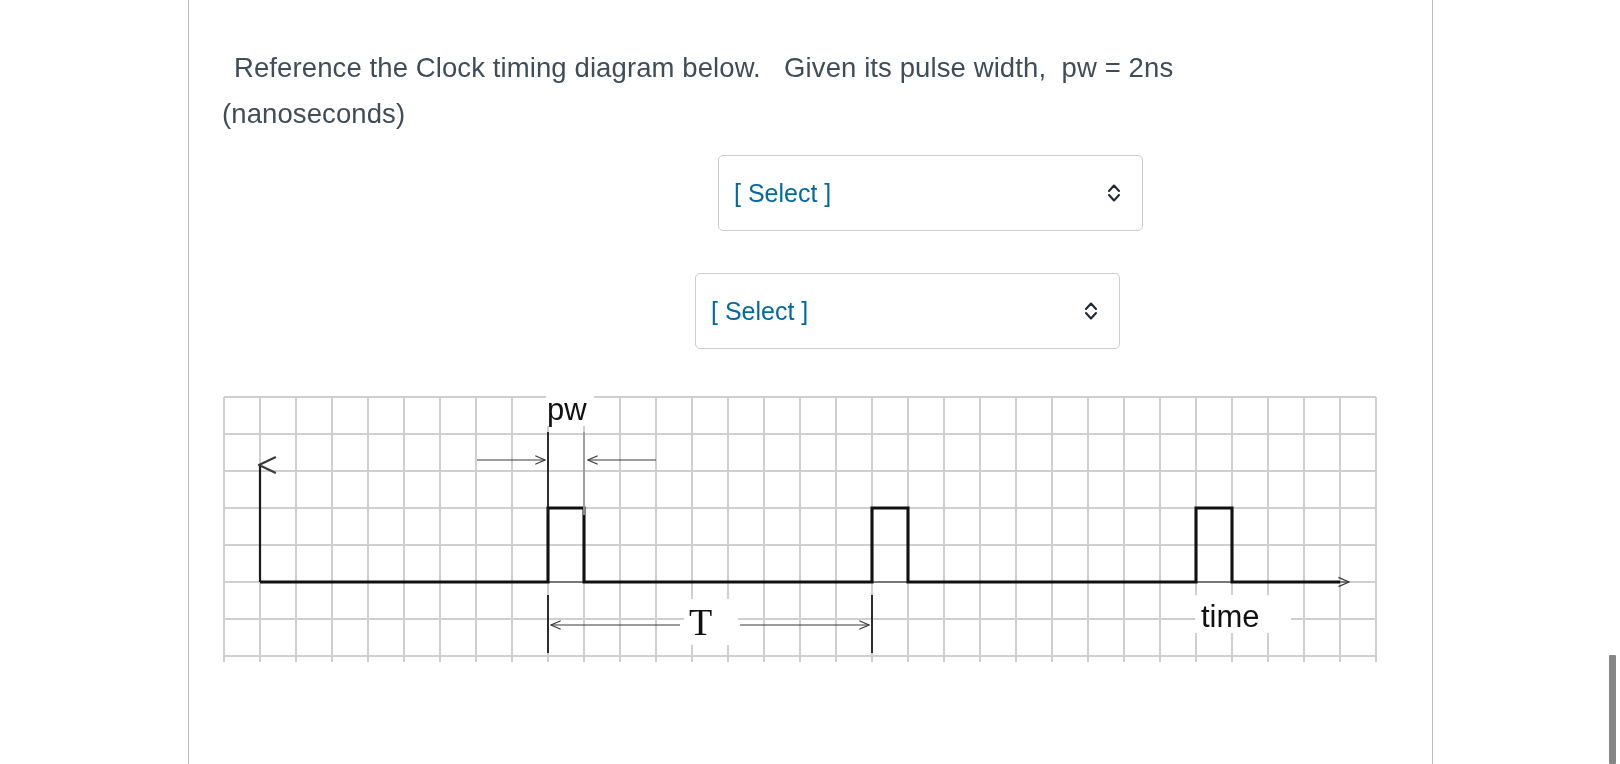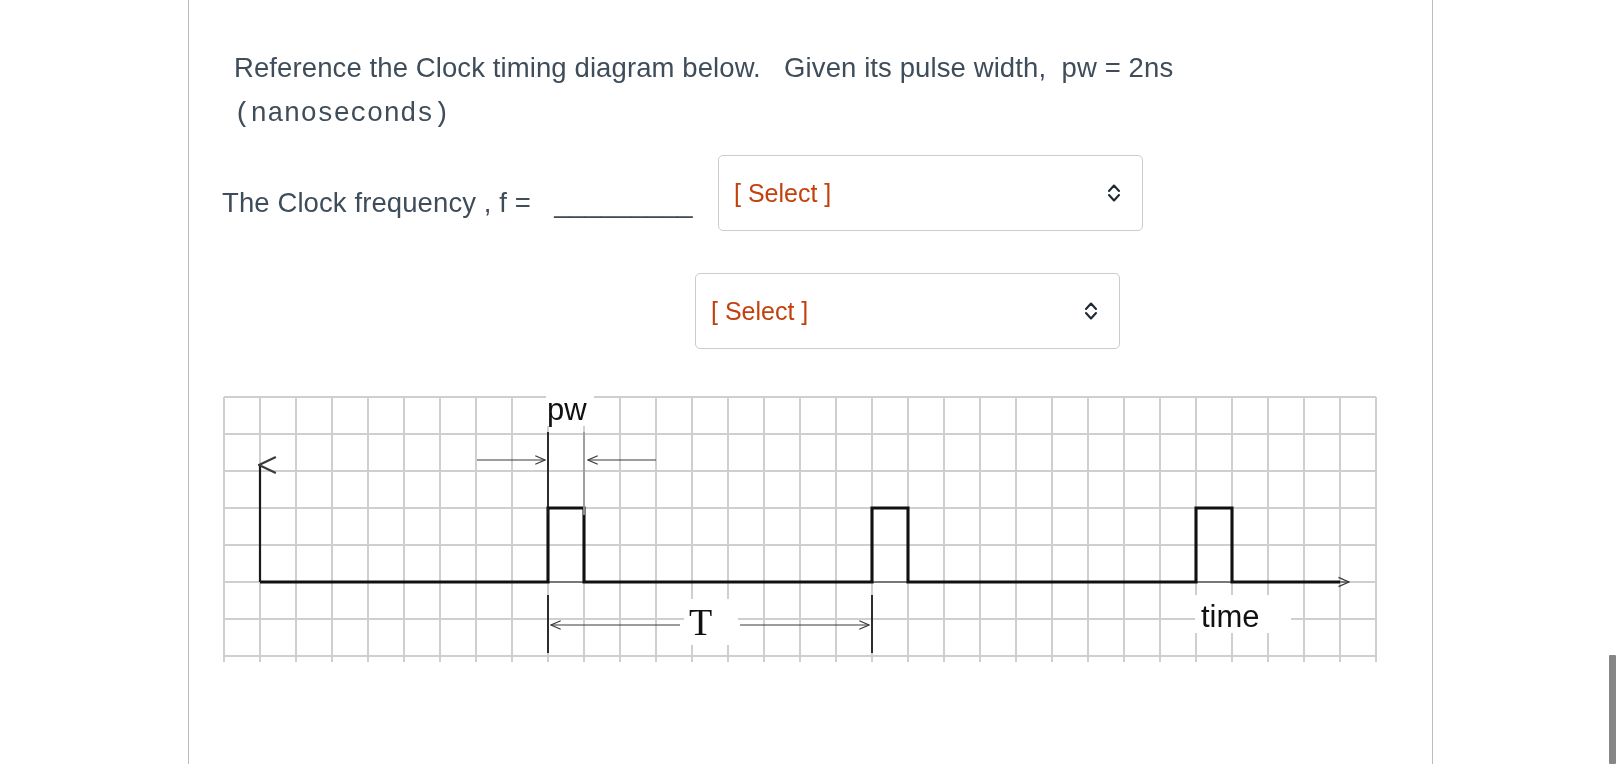--- a/index.html
+++ b/index.html
@@ -56,38 +56,38 @@
   .q-text {
     position: absolute;
     color: #3f4d5a;
     font-size: 27.5px;
     line-height: 46px;
     letter-spacing: 0.1px;
     white-space: pre;
   }
 
   #prompt-line-1 { left: 33px; top: 45px; margin-left: 12px; }
-  #prompt-line-2 { left: 45px; top: 91px; font-family: Liberation Mono, monospace; }
+  #prompt-line-2 { left: 33px; top: 91px; }
 
   #freq-label { left: 33px; top: 180px; }
   #duty-label { left: 33px; top: 298px; }
 
   .select-box {
     position: absolute;
     box-sizing: border-box;
     background: #ffffff;
     border: 1px solid #c8ccd1;
     border-radius: 5px;
     display: flex;
     align-items: center;
     padding-left: 15px;
     cursor: pointer;
   }
   .select-value {
-    color: #c2410c;
+    color: #0369a1;
     font-size: 25px;
     white-space: pre;
   }
   .select-chevrons {
     position: absolute;
     right: 20px;
     top: 50%;
     transform: translateY(-50%);
     width: 16px;
     height: 24px;
@@ -121,21 +121,20 @@
 <body>
 
 <div id="page-frame-left"></div>
 <div id="page-frame-right"></div>
 
 <div id="content">
 
   <div class="q-text" id="prompt-line-1">Reference the Clock timing diagram below.   Given its pulse width,  pw = 2ns</div>
   <div class="q-text" id="prompt-line-2">(nanoseconds)</div>
 
-  <div class="q-text" id="freq-label">The Clock frequency , f =   _________</div>
 
   <div class="select-box" id="freq-select">
     <span class="select-value">[ Select ]</span>
     <span class="select-chevrons">
       <svg width="16" height="24" viewBox="0 0 16 24">
         <path d="M3 10 L8 4.5 L13 10" fill="none" stroke="#1f2933" stroke-width="2.1" stroke-linecap="round" stroke-linejoin="round"></path>
         <path d="M3 14 L8 19.5 L13 14" fill="none" stroke="#1f2933" stroke-width="2.1" stroke-linecap="round" stroke-linejoin="round"></path>
       </svg>
     </span>
   </div>

